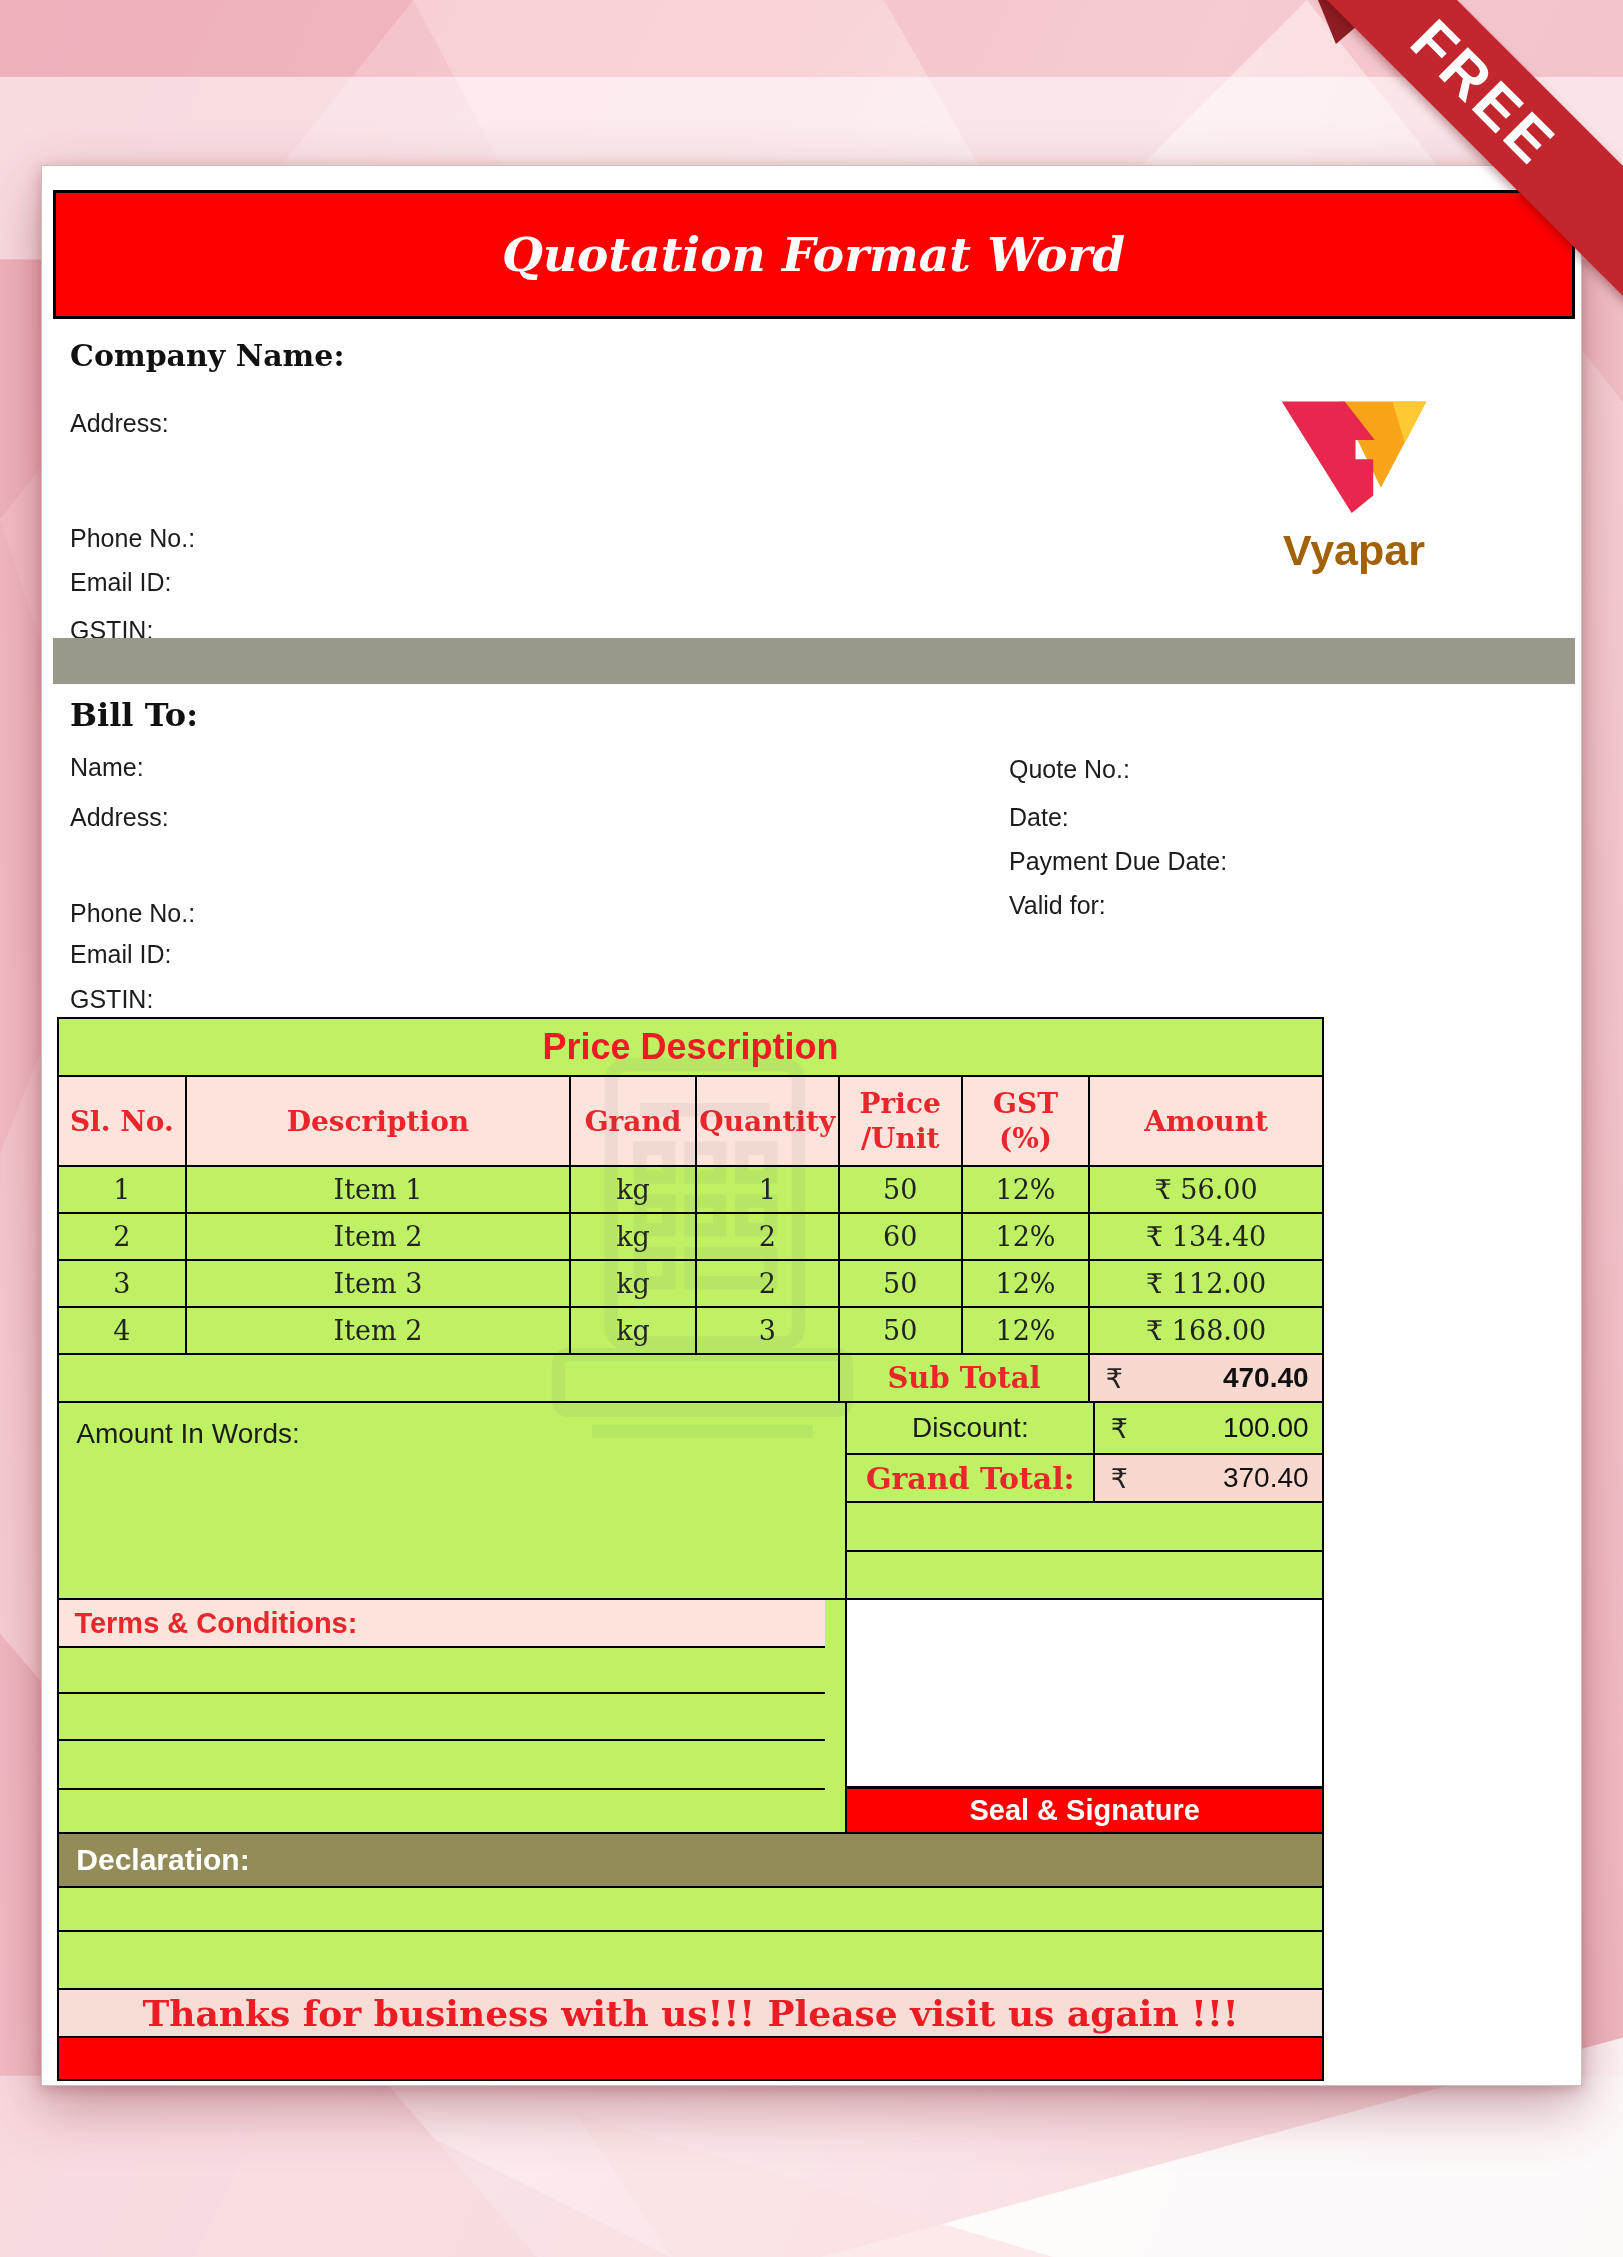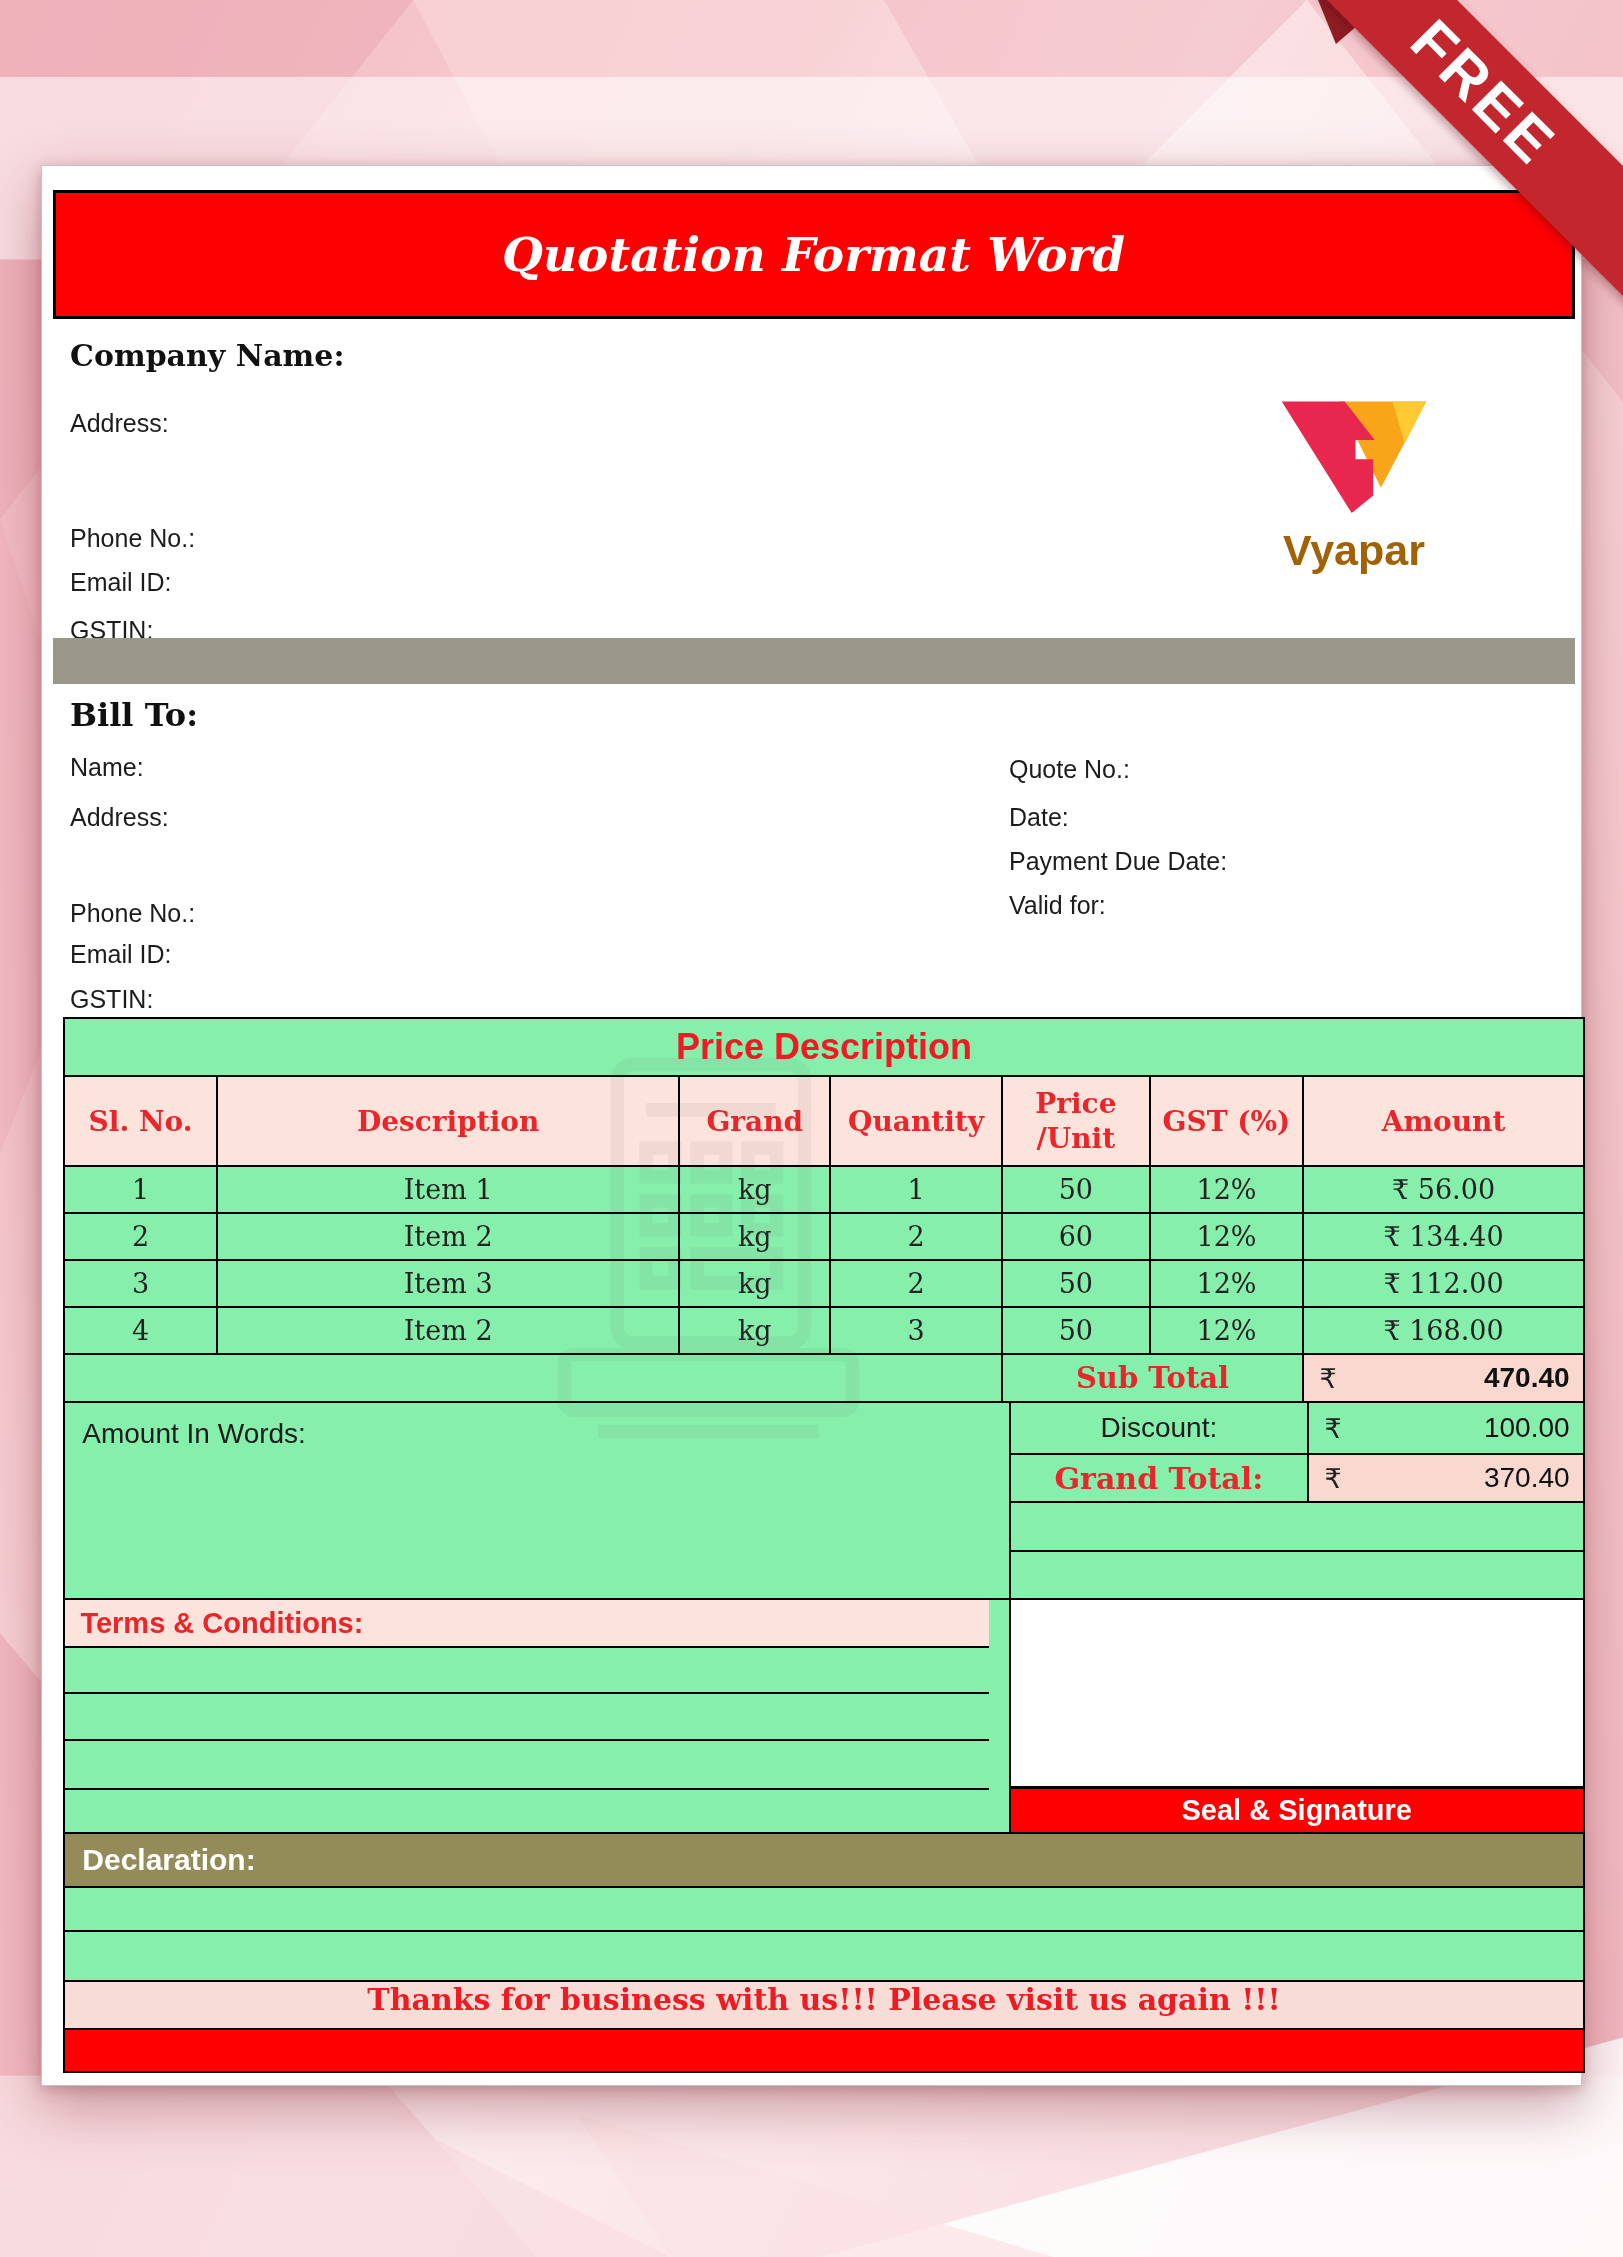--- a/index.html
+++ b/index.html
@@ -18,21 +18,21 @@
   .banner span{font-family:"DejaVu Serif",serif;font-style:italic;font-weight:bold;font-size:47px;color:#fff;}
   
   .lbl{font-size:25px;color:#1c1c1c;}
   .lbl-bold{font-family:"DejaVu Serif",serif;font-weight:bold;font-size:30px;color:#111;}
   
   .logo{position:absolute;left:1218px;top:231px;width:188px;text-align:center;}
   .logo-text{font-size:43px;font-weight:bold;color:#a16207;letter-spacing:0px;margin-top:1.9px;}
   
   .olive{position:absolute;left:10.6px;top:472px;width:1522px;height:46px;background:#9a988a;}
   
-  .twrap{position:absolute;left:21px;top:851px;width:1522px;background:#86efac;border:2.9px solid #000;box-sizing:border-box;}
+  .twrap{position:absolute;left:15px;top:851px;width:1267px;background:#bef264;border:2.9px solid #000;box-sizing:border-box;}
   .row{display:flex;width:100%;box-sizing:border-box;border-top:2.9px solid #000;position:relative;}
   .row.first{border-top:none;}
   .cell{box-sizing:border-box;border-left:2.9px solid #000;display:flex;align-items:center;justify-content:center;text-align:center;}
   .cell.nb{border-left:none;}
   .c1{width:9.95%;} .c2{width:30.45%;} .c3{width:9.95%;} .c4{width:11.3%;}
   .c5{width:9.75%;} .c6{width:10.1%;} .c7{width:18.5%;}
   .lspan{width:61.65%;} .lblspan{width:19.85%;}
   .thead{background:#fce3db;font-family:"DejaVu Serif",serif;font-weight:bold;font-size:28px;color:#e8262b;line-height:1.25;}
   .titlerow{height:56px;align-items:center;justify-content:center;display:flex;}
   .titlerow span{font-size:36px;font-weight:bold;color:#ed1c24;}
@@ -54,22 +54,22 @@
   .ra{width:48.2%;box-sizing:border-box;border-left:2.9px solid #000;display:flex;align-items:center;justify-content:space-between;padding:0 13.4px 0 15.4px;font-size:28px;}
   .lstack{width:61.65%;display:flex;flex-direction:column;box-sizing:border-box;}
   .lrow{box-sizing:border-box;border-top:2.9px solid #000;display:flex;align-items:center;}
   .lrow.first{border-top:none;}
   .tnc{background:#fce3db;padding-left:15.4px;font-weight:bold;font-size:29px;color:#e8262b;}
   .rstack2{width:38.35%;box-sizing:border-box;border-left:2.9px solid #000;display:flex;flex-direction:column;}
   .sig{flex:1;background:#fff;}
   .seal{height:46px;background:#ff0000;border-top:3.8px solid #000;box-sizing:border-box;display:flex;align-items:center;justify-content:center;color:#fff;font-weight:bold;font-size:29px;}
   .decl{height:54px;background:#938c58;display:flex;align-items:center;padding-left:17.3px;color:#fff;font-weight:bold;font-size:30px;box-sizing:border-box;border-top:2.9px solid #000;}
   .wrow1{height:44px;} .wrow2{height:50px;}
-  .thanks{height:48px;background:#f8dcd6;display:flex;justify-content:center;
-          font-family:"DejaVu Serif",serif;font-weight:bold;font-size:30px;color:#ed1c24;}
+  .thanks{height:48px;background:#f8dcd6;display:flex;align-items:center;justify-content:center;
+          font-family:"DejaVu Serif",serif;font-weight:bold;font-size:36px;color:#ed1c24;margin-top:8px;}
   .redbar{height:43px;background:#ff0000;}
   
   .wm{position:absolute;left:480px;top:38px;width:327px;height:384px;opacity:.07;z-index:5;pointer-events:none;}
   
   .ribbon{position:absolute;left:1215px;top:46px;width:538px;height:92px;background:#c1272d;
           transform:rotate(45deg);display:flex;align-items:center;justify-content:center;z-index:20;
           box-shadow:0 3.8px 9.6px rgba(80,10,15,.35);}
   .ribbon span{color:#fff;font-weight:bold;font-size:60px;letter-spacing:3.8px;}
   .fold{position:absolute;left:1318px;top:0;width:69px;height:44px;background:#8f1c23;
         clip-path:polygon(0 0,100% 0,26% 100%);z-index:19;}

